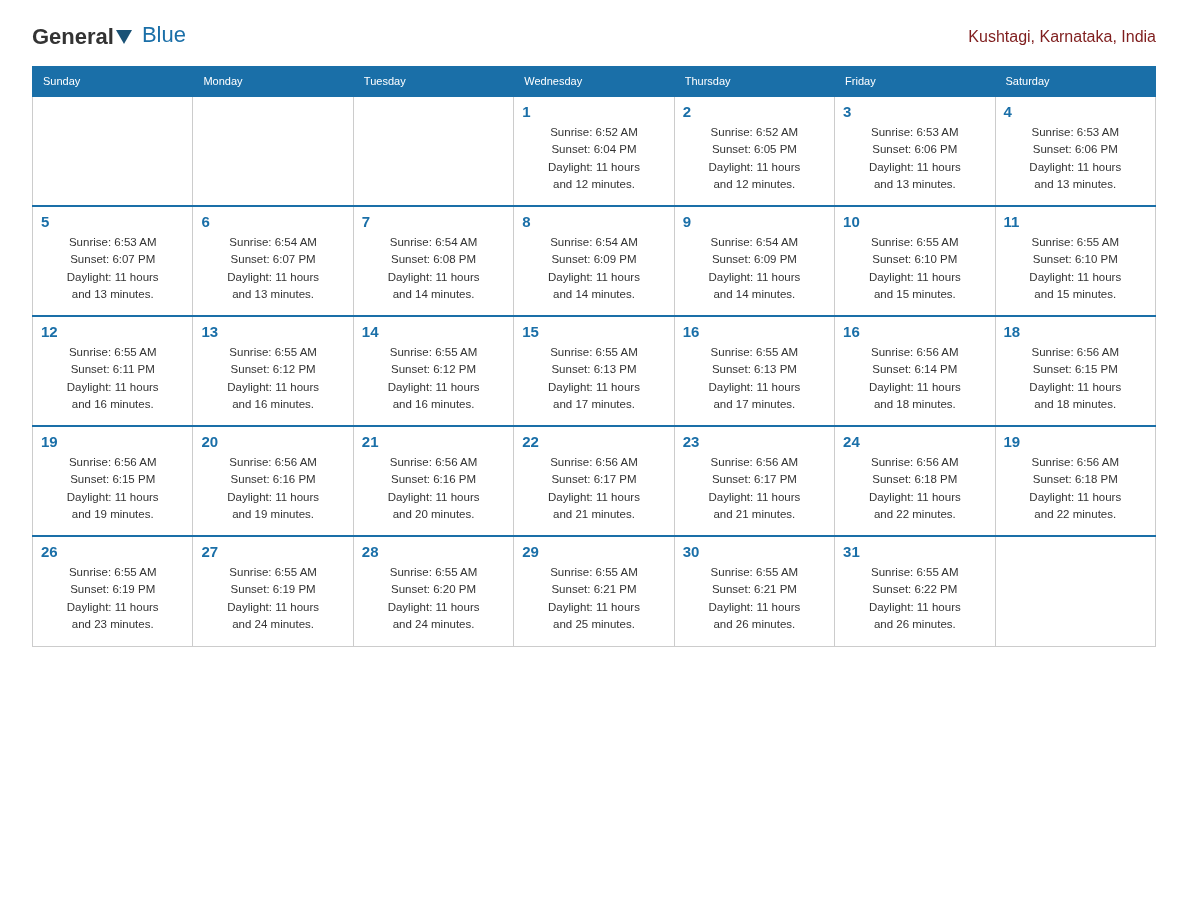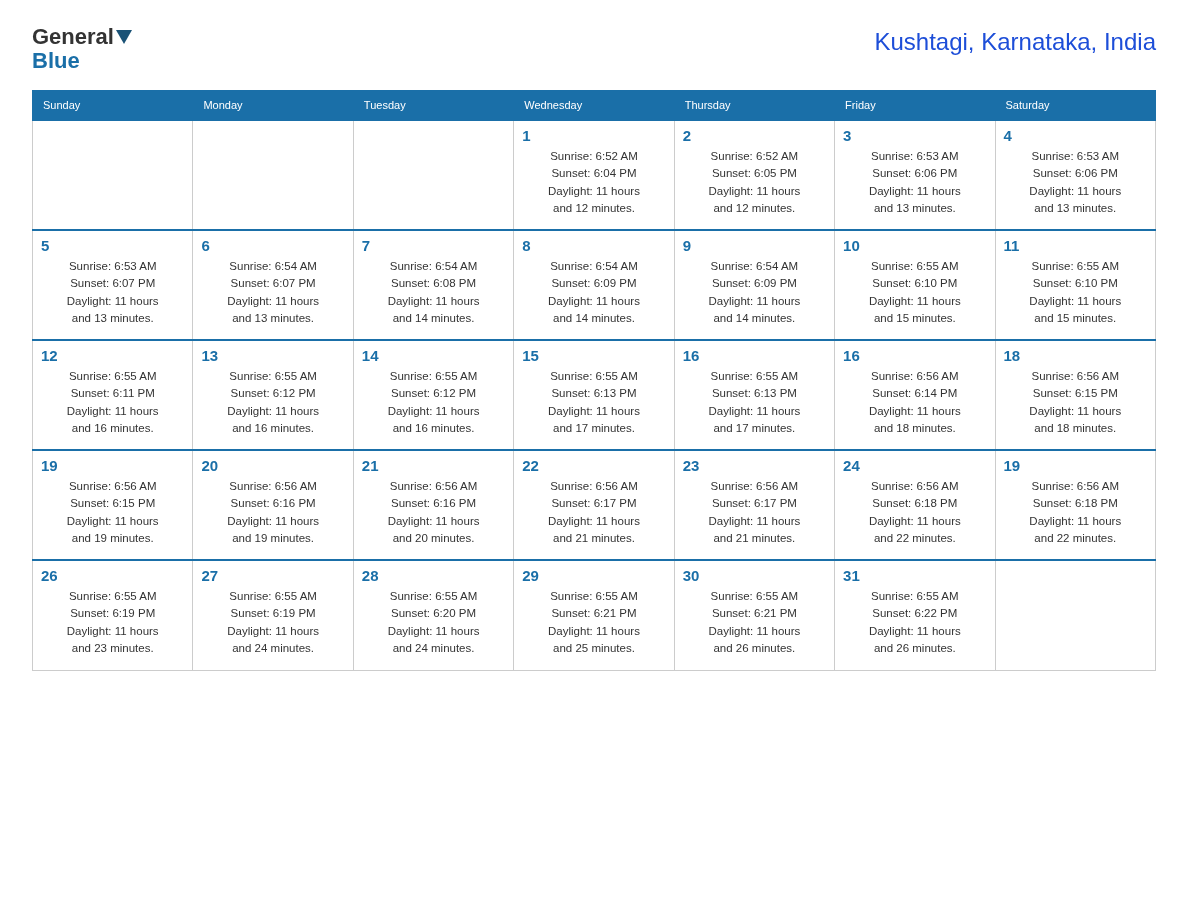--- a/index.html
+++ b/index.html
@@ -10,51 +10,52 @@
       color: #222;
     }
     .header {
       display: flex;
       justify-content: space-between;
       align-items: flex-start;
       margin-bottom: 16px;
     }
     .logo {
       display: flex;
-      flex-direction: column;
+      flex-direction: row;
       align-items: flex-start;
+      gap: 8px;
     }
     .logo-text {
       display: flex;
       align-items: center;
       font-size: 22px;
       font-weight: bold;
       color: #333;
     }
     .logo-general { color: #333; }
     .logo-arrow {
       width: 0; height: 0;
       border-left: 8px solid transparent;
       border-right: 8px solid transparent;
       border-top: 14px solid #1a5276;
       display: inline-block;
       margin: 0 2px;
       vertical-align: middle;
     }
-    .logo-blue { color: #1a6fa8; font-size: 22px; font-weight: bold; margin-top: -2px; }
+    .logo-blue { color: #1a6fa8; font-size: 22px; font-weight: normal; margin-top: -2px; }
     .title-block { text-align: right; }
     .month-title {
       font-size: 52px;
       font-weight: normal;
       color: #222;
       line-height: 1.1;
     }
     .location {
-      font-size: 24px;
-      color: #1d4ed8;
+      font-size: 16px;
+      color: #7f1d1d;
       margin-top: 4px;
     }
     .calendar {
       width: 100%;
       border-collapse: collapse;
       margin-top: 8px;
     }
     .calendar th {
       background-color: #1a6fa8;
       color: #fff;

